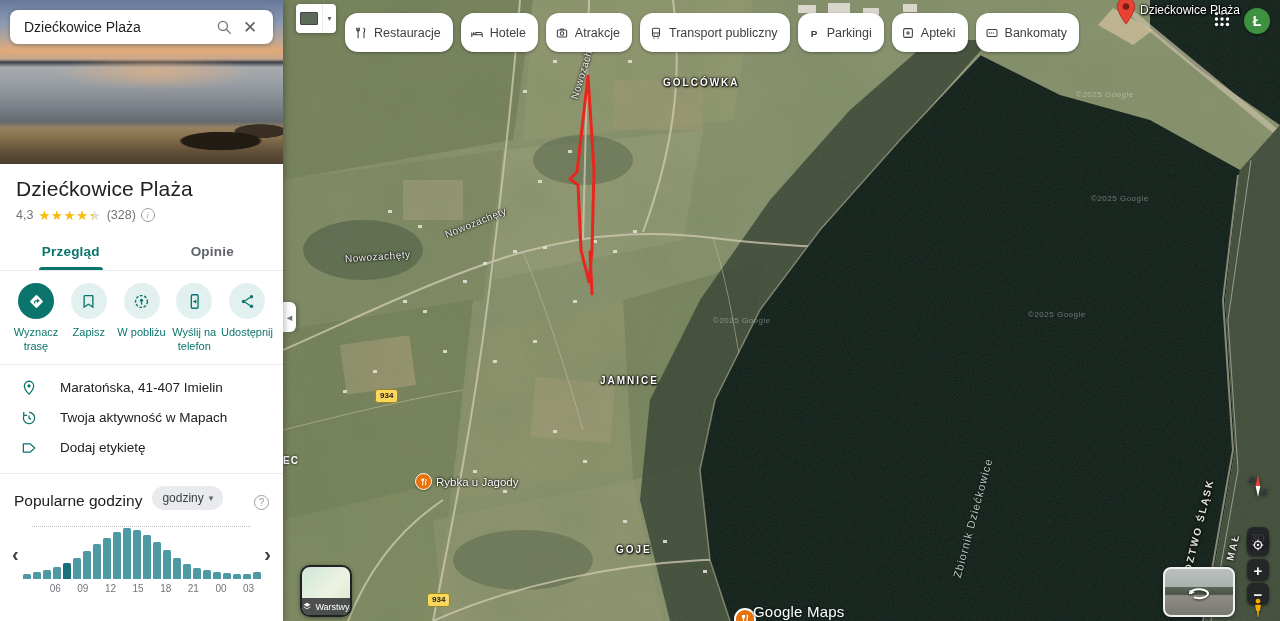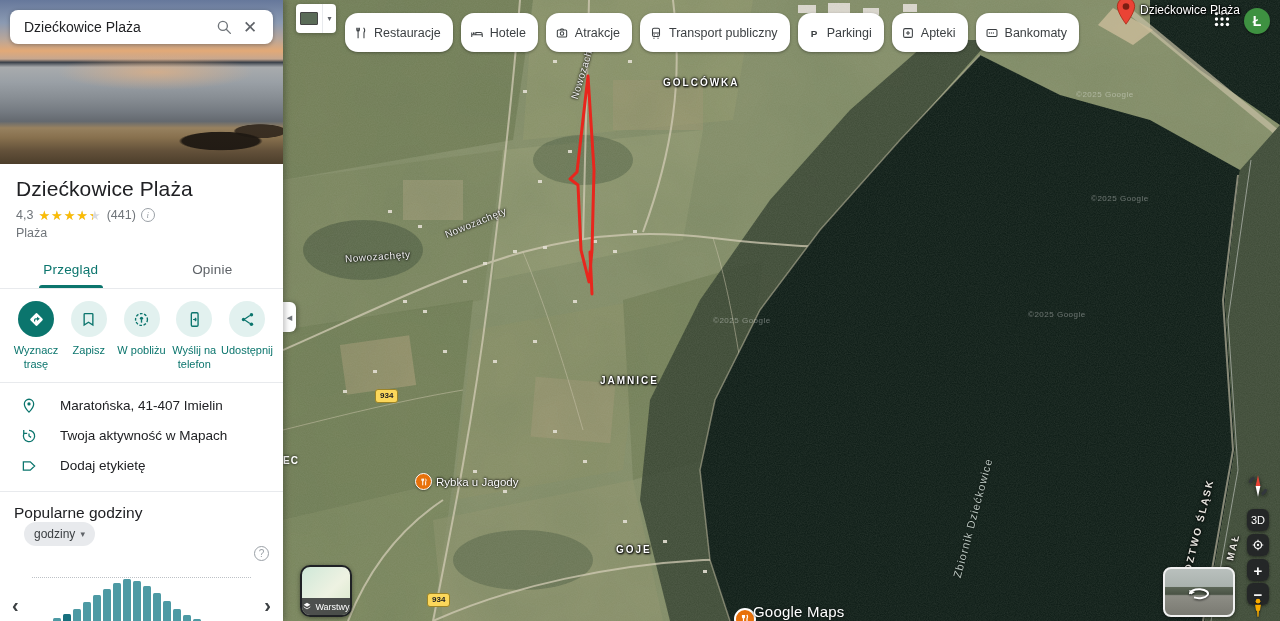--- a/index.html
+++ b/index.html
@@ -25,40 +25,40 @@
 
   .title-block { padding:13px 16px 0; }
   .place-title { font-size:21px; font-weight:400; color:#202124; letter-spacing:.1px; }
   .rating-row { display:flex; align-items:center; gap:5px; margin-top:7px; font-size:12.5px; color:#70757a; }
   .stars { position:relative; font-size:13px; line-height:1; letter-spacing:1px; color:#dadce0; }
   .stars .fill { position:absolute; left:0; top:0; overflow:hidden; white-space:nowrap; color:#fbbc04; }
   .info-i { width:14px; height:14px; border:1px solid #9aa0a6; border-radius:50%; font-size:9px; color:#9aa0a6; display:flex; align-items:center; justify-content:center; font-style:italic; font-family:"Liberation Serif",serif; cursor:pointer; }
   .category { margin-top:4px; font-size:12.5px; color:#70757a; }
 
   .tabs { display:flex; margin-top:12px; border-bottom:1px solid #e8eaed; }
-  .tab { flex:1; text-align:center; padding:10px 12px 11px; font-size:13.5px; color:#5f6368; cursor:pointer; position:relative; font-weight:400; letter-spacing:.2px;}
+  .tab { flex:1; text-align:center; padding:10px 12px 11px; font-size:13.5px; color:#5f6368; cursor:pointer; position:relative; font-weight:700; letter-spacing:.2px;}
   .tab.active { color:#0b756d; }
   .tab.active::after { content:""; position:absolute; left:50%; transform:translateX(-50%); bottom:0; width:64px; height:3px; background:#0b756d; border-radius:3px 3px 0 0; }
 
   .actions { display:flex; justify-content:space-between; padding:12px 10px 10px; border-bottom:1px solid #e8eaed; }
   .action { width:52px; display:flex; flex-direction:column; align-items:center; cursor:pointer; }
   .action .circ { width:36px; height:36px; border-radius:50%; background:#e2f1ef; display:flex; align-items:center; justify-content:center; }
   .action.primary .circ { background:#0b756d; }
   .action .circ svg { width:19px; height:19px; }
   .action .lbl { margin-top:7px; font-size:11px; color:#0b756d; text-align:center; line-height:1.25; }
 
   .info-rows { padding:8px 0 10px; }
   .info-row { display:flex; align-items:center; padding:6px 16px 6px 20px; cursor:pointer; }
   .info-row svg { width:18px; height:18px; flex:none; }
   .info-row .txt { margin-left:22px; font-size:13.5px; color:#202124; }
 
   .sep { height:1px; background:#e8eaed; }
 
   .popular { padding:12px 14px 0; }
-  .pop-head { display:flex; align-items:flex-start;flex-direction:column; }
+  .pop-head { display:flex; align-items:flex-end; }
   .pop-title { font-size:15.5px; font-weight:500; color:#202124; }
   .day-pill { margin-left:10px; background:#e8eaed; border-radius:14px; padding:5px 10px; font-size:12px; color:#3c4043; cursor:pointer; display:flex; align-items:center; gap:5px; }
   .day-pill .caret { font-size:9px; color:#5f6368; }
   .help { margin-left:auto; width:15px; height:15px; border:1px solid #9aa0a6; border-radius:50%; color:#9aa0a6; font-size:10px; display:flex; align-items:center; justify-content:center; cursor:pointer; }
 
   .chart { position:relative; margin-top:16px; padding:0 18px; }
   .chart-area { border-top:1px dotted #bdc1c6; height:53px; display:flex; align-items:flex-end; justify-content:center; gap:2px; padding-top:1px; }
   .barcol { width:8px; display:flex; flex-direction:column; align-items:center; }
   .bar { width:8px; background:#4d9aa4; border-radius:1.5px 1.5px 0 0; }
   .bar.hl { background:#17707e; }
@@ -140,24 +140,23 @@
           </svg>
         </button>
       <button class="sb-btn sb-close">✕</button>
     </div>
 
     <div class="title-block">
       <h1 class="place-title">Dziećkowice Plaża</h1>
       <div class="rating-row">
         <span>4,3</span>
         <span class="stars"><span class="fill" id="stars-fill" style="width: 86%;">★★★★★</span>★★★★★</span>
-        <span>(441)</span>
+        <span>(328)</span>
         <span class="info-i">i</span>
       </div>
-      <div class="category">Plaża</div>
     </div>
 
     <nav class="tabs">
       <div class="tab active">Przegląd</div>
       <div class="tab">Opinie</div>
     </nav>
 
     <div class="actions" id="actions">
         <div class="action primary">
           <span class="circ">
@@ -615,21 +614,21 @@
     <div class="gm-logo">Google Maps</div>
 
     <div class="compass">
       <svg viewBox="0 0 24 24">
           <path d="M4.5 9a8.5 8.5 0 0 1 4-4.8" stroke="#33373d" stroke-width="2.6" fill="none"></path>
           <path d="M19.5 15a8.5 8.5 0 0 1-4 4.8" stroke="#33373d" stroke-width="2.6" fill="none"></path>
           <path d="M12 2l2.2 10H9.8z" fill="#ea4335"></path>
           <path d="M12 22l2.2-10H9.8z" fill="#fff"></path>
         </svg>
     </div>
-    <div class="ctrl" style="top:509px;">3D</div>
+    <div class="ctrl" style="top:527px;">3D</div>
     <div class="ctrl" style="top:534px;">
       <svg viewBox="0 0 24 24">
           <circle cx="12" cy="12" r="6" fill="none" stroke="#fff" stroke-width="2"></circle>
           <circle cx="12" cy="12" r="2" fill="#fff"></circle>
           <path d="M12 3v3M12 18v3M3 12h3M18 12h3" stroke="#fff" stroke-width="2"></path>
         </svg>
     </div>
     <div class="ctrl zoombtn" style="top:559px;">+</div>
     <div class="ctrl zoombtn" style="top:583px;">−</div>
     <div class="pegman-btn">

